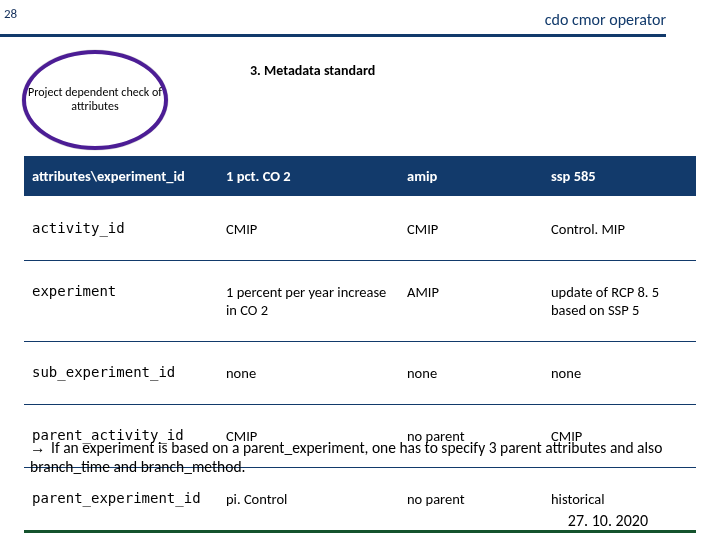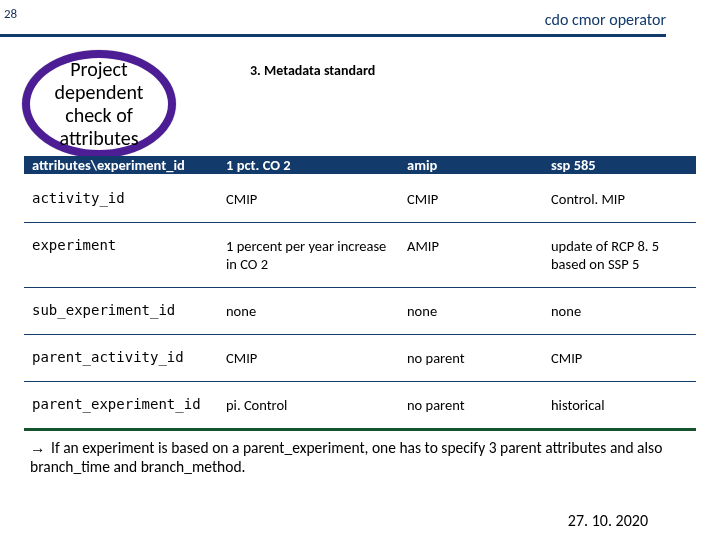--- a/index.html
+++ b/index.html
@@ -3,26 +3,26 @@
 <meta charset="utf-8">
 <style>
   html,body{margin:0;padding:0;width:720px;height:540px;font-family:Calibri,Arial,sans-serif;background:#fff;color:#000;overflow:hidden}
   .slide{position:relative;width:666px;height:540px}
   .topbar{position:absolute;top:10px;left:0;right:0;height:24px}
   .slidenum{position:absolute;left:4px;top:-4px;font-size:13px;color:#112e5a}
   .title{position:absolute;left:0;right:0;top:0;text-align:right;font-size:16px;color:#123a6b;font-weight:400}
   .rule{position:absolute;top:34px;left:0;right:0;height:3px;background:#123a6b}
   .logo{position:absolute;right:12px;top:6px;display:flex;align-items:center;gap:4px}
   .logo svg{height:22px}
-  .ell{position:absolute;left:22px;top:50px;width:138px;height:92px;border:8px solid #4c1d95;border-radius:50%;background:#fff;display:flex;align-items:center;justify-content:center;text-align:center;font-size:20px;line-height:1.15;color:#000;box-shadow:0 0 0 0.5px rgba(0,0,0,.15)}
+  .ell{position:absolute;left:22px;top:50px;width:138px;height:92px;border:4px solid #4c1d95;border-radius:50%;background:#fff;display:flex;align-items:center;justify-content:center;text-align:center;font-size:12px;line-height:1.15;color:#000;box-shadow:0 0 0 0.5px rgba(0,0,0,.15)}
   .h3{position:absolute;left:250px;top:62px;font-size:14px;font-weight:700}
   .sub{position:absolute;left:200px;top:122px;font-size:16px;font-weight:700}
   table{position:absolute;left:24px;top:156px;width:672px;border-collapse:collapse;font-size:14.5px}
-  th{background:#123a6b;color:#fff;text-align:left;font-weight:700;padding:0 8px;border-bottom:2px solid #fff}
-  td{padding:14px 8px;vertical-align:top;border-bottom:1.5px solid #123a6b}
+  th{background:#123a6b;color:#fff;text-align:left;font-weight:700;padding:11px 8px;border-bottom:2px solid #fff}
+  td{padding:22px 8px;vertical-align:top;border-bottom:1.5px solid #123a6b}
   td:first-child{font-family:Consolas,Menlo,monospace;font-size:14px}
   tbody tr:last-child td{border-bottom:3px solid #14532d}
   .note{position:absolute;left:30px;top:438px;width:650px;font-size:15.5px;line-height:1.25}
   .arrow{font-family:"Wingdings 3","Wingdings",Arial;color:#000;padding-right:2px}
   .date{position:absolute;right:18px;bottom:10px;font-size:16px;color:#000}
 </style>
 </head>
 <body>
 
 <div class="slide">

